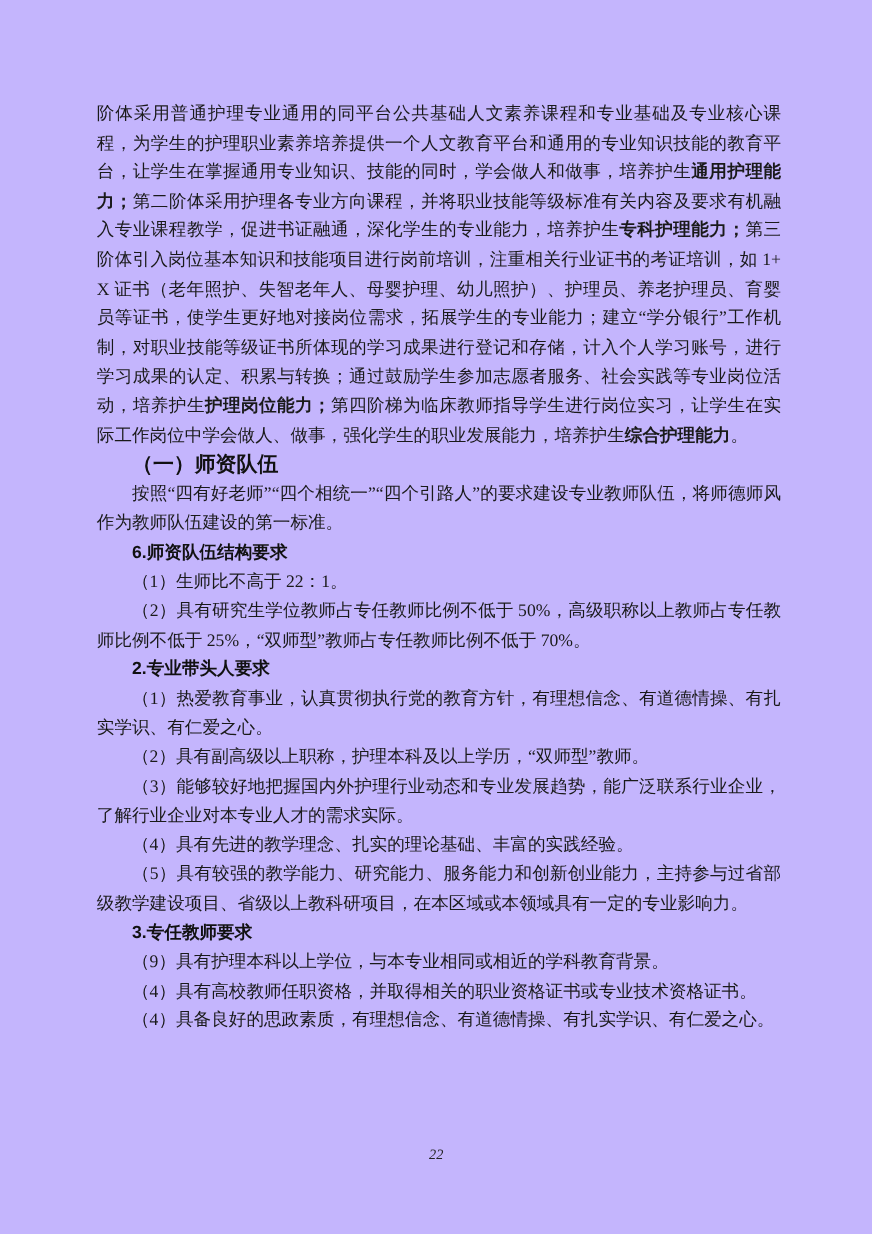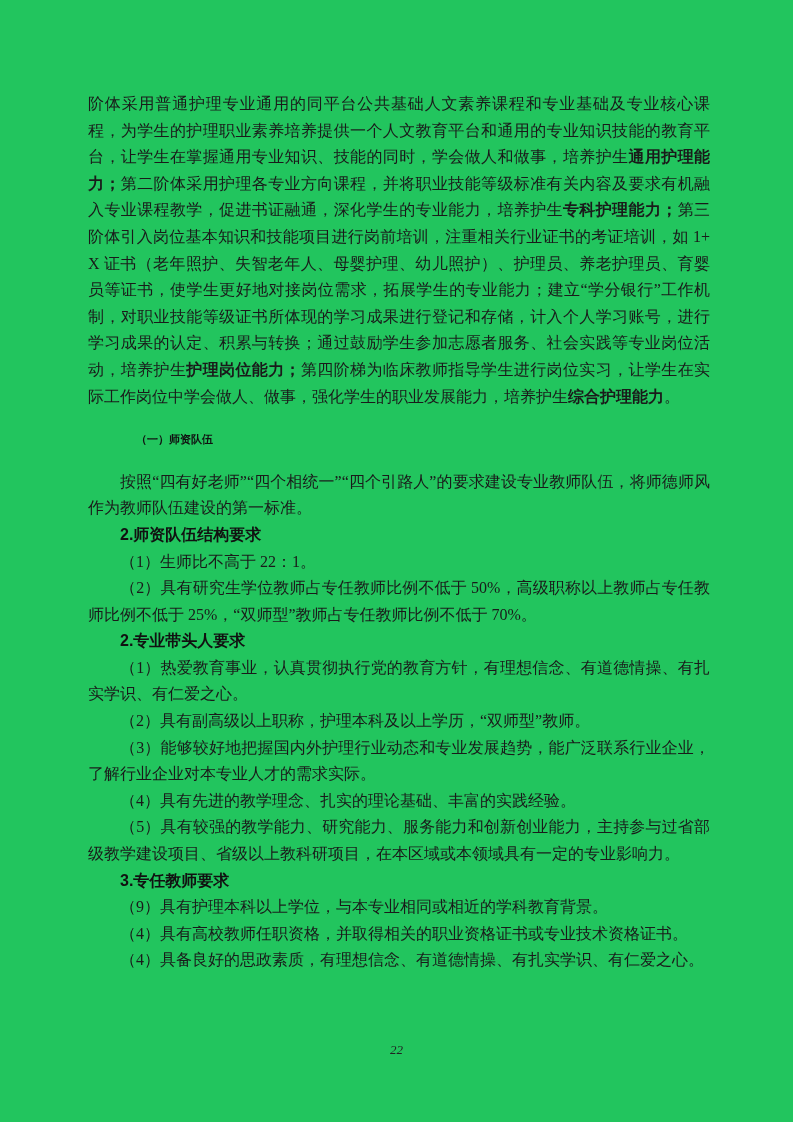--- a/index.html
+++ b/index.html
@@ -1,20 +1,20 @@
 <!DOCTYPE html>
 <html lang="zh"><head>
 <meta charset="utf-8">
 <style>
   html, body { margin: 0; padding: 0; background: #ffffff; }
   .page {
     position: relative;
     width: 793px;
     height: 1122px;
-    background: #22c55e;
+    background: #c4b5fd;
     color: #1a1a1a;
     font-family: "Liberation Serif", "DejaVu Serif", serif;
     overflow: hidden;
   }
   .content {
     position: absolute;
     left: 88px;
     top: 91px;
     width: 622px;
   }
@@ -34,25 +34,25 @@
   .h-section {
     margin: 6px 0 2px 0;
     text-indent: 32px;
     font-family: "Liberation Sans", "DejaVu Sans", sans-serif;
     font-weight: 700;
     font-size: 19px;
     line-height: 32px;
     color: #111;
   }
   .h-sub {
-    margin: 16px;
+    margin: 0;
     text-indent: 32px;
     font-family: "Liberation Sans", "DejaVu Sans", sans-serif;
     font-weight: 700;
-    font-size: 11px;
+    font-size: 19px;
     line-height: 26.6px;
     color: #111;
   }
   .h-num {
     margin: 0;
     text-indent: 32px;
     font-family: "Liberation Sans", "DejaVu Sans", sans-serif;
     font-weight: 700;
     font-size: 16px;
     line-height: 26.6px;
@@ -76,21 +76,21 @@
 <div class="page">
   <div class="content">
 
     <p class="body"><span>阶体采用普通护理专业通用的同平台公共基础人文素养课程和专业基础及专业核心课程，为学生的护理职业素养培养提供一个人文教育平台和通用的专业知识技能的教育平台，让学生在掌握通用专业知识、技能的同时，学会做人和做事，培养护生</span><span class="seg-bold">通用护理能力；</span><span>第二阶体采用护理各专业方向课程，并将职业技能等级标准有关内容及要求有机融入专业课程教学，促进书证融通，深化学生的专业能力，培养护生</span><span class="seg-bold">专科护理能力；</span><span>第三阶体引入岗位基本知识和技能项目进行岗前培训，注重相关行业证书的考证培训，如 1+X 证书（老年照护、失智老年人、母婴护理、幼儿照护）、护理员、养老护理员、育婴员等证书，使学生更好地对接岗位需求，拓展学生的专业能力；建立“学分银行”工作机制，对职业技能等级证书所体现的学习成果进行登记和存储，计入个人学习账号，进行学习成果的认定、积累与转换；通过鼓励学生参加志愿者服务、社会实践等专业岗位活动，培养护生</span><span class="seg-bold">护理岗位能力；</span><span>第四阶梯为临床教师指导学生进行岗位实习，让学生在实际工作岗位中学会做人、做事，强化学生的职业发展能力，培养护生</span><span class="seg-bold">综合护理能力</span><span>。</span></p>
 
 
     <h3 class="h-sub">（一）师资队伍</h3>
 
     <p class="body indent">按照“四有好老师”“四个相统一”“四个引路人”的要求建设专业教师队伍，将师德师风作为教师队伍建设的第一标准。</p>
 
-    <h4 class="h-num">2.师资队伍结构要求</h4>
+    <h4 class="h-num">6.师资队伍结构要求</h4>
     <p class="body indent">（1）生师比不高于 22：1。</p>
     <p class="body indent">（2）具有研究生学位教师占专任教师比例不低于 50%，高级职称以上教师占专任教师比例不低于 25%，“双师型”教师占专任教师比例不低于 70%。</p>
 
     <h4 class="h-num">2.专业带头人要求</h4>
     <p class="body indent">（1）热爱教育事业，认真贯彻执行党的教育方针，有理想信念、有道德情操、有扎实学识、有仁爱之心。</p>
     <p class="body indent">（2）具有副高级以上职称，护理本科及以上学历，“双师型”教师。</p>
     <p class="body indent">（3）能够较好地把握国内外护理行业动态和专业发展趋势，能广泛联系行业企业，了解行业企业对本专业人才的需求实际。</p>
     <p class="body indent">（4）具有先进的教学理念、扎实的理论基础、丰富的实践经验。</p>
     <p class="body indent">（5）具有较强的教学能力、研究能力、服务能力和创新创业能力，主持参与过省部级教学建设项目、省级以上教科研项目，在本区域或本领域具有一定的专业影响力。</p>
 

